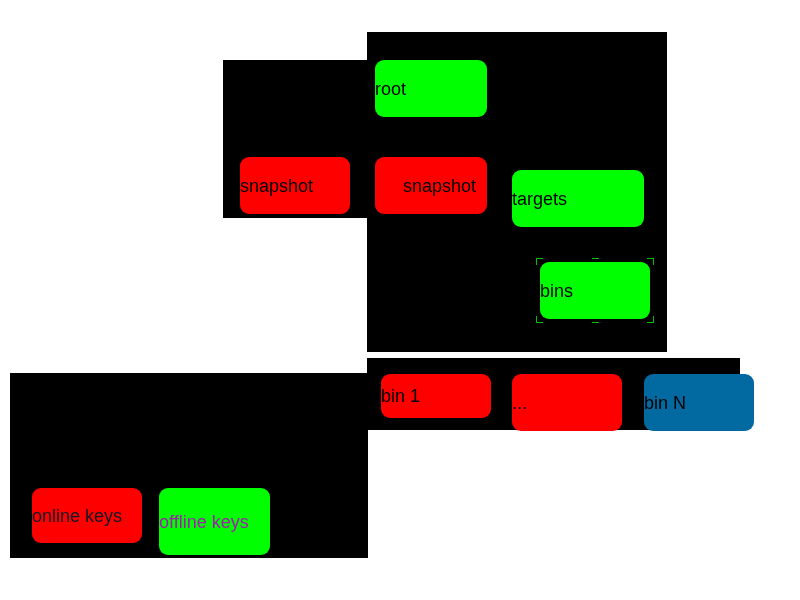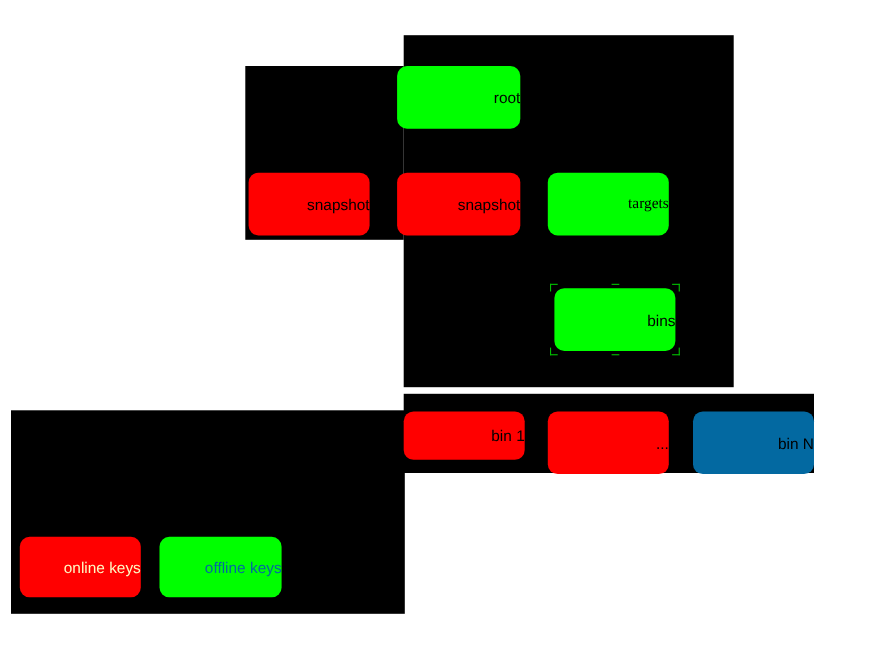--- a/index.html
+++ b/index.html
@@ -19,28 +19,29 @@
   .panel {
     position: absolute;
     background: #000000;
   }
   
   .node {
     position: absolute;
     border-radius: 9px;
     display: flex;
     align-items: center;
-    justify-content: flex-end;
+    justify-content: flex-start;
     color: #000000;
-    font-size: 14px;
+    font-size: 18px;
     font-family: "Liberation Sans", sans-serif;
     line-height: 1;
     text-align: center;
     box-sizing: border-box;
     user-select: none;
+    margin-left: 14px;
   }
   .node.green { background: #00ff00; }
   .node.red   { background: #ff0000; }
   
   .selected { }
   .handle {
     position: absolute;
     width: 7px;
     height: 7px;
     border: 1px solid #00c000;
@@ -67,41 +68,41 @@
   <div id="nodes-layer">
       <div class="node green" style="left: 361px; top: 60px; width: 112px; height: 57px; background: rgb(0, 255, 0); color: rgb(0, 0, 0);">
         <span>root</span>
       </div>
       <div class="node red" style="left: 226px; top: 157px; width: 110px; height: 57px; background: rgb(255, 0, 0); color: rgb(0, 0, 0);">
         <span>snapshot</span>
       </div>
       <div class="node red" style="left: 361px; top: 157px; width: 112px; height: 57px; background: rgb(255, 0, 0); color: rgb(0, 0, 0); padding-left: 28px;">
         <span>snapshot</span>
       </div>
-      <div class="node green" style="left: 498px; top: 157px; width: 110px; height: 57px; background: rgb(0, 255, 0); color: rgb(0, 0, 0); font-family: Liberation Serif, serif;">
+      <div class="node green" style="left: 498px; top: 170px; width: 132px; height: 57px; background: rgb(0, 255, 0); color: rgb(0, 0, 0);">
         <span>targets</span>
       </div>
-      <div class="node green selected" style="left: 504px; top: 262px; width: 110px; height: 57px; background: rgb(0, 255, 0); color: rgb(0, 0, 0); padding-left: 12px;">
+      <div class="node green selected" style="left: 526px; top: 262px; width: 110px; height: 57px; background: rgb(0, 255, 0); color: rgb(0, 0, 0);">
         <span>bins</span>
         <span class="handle tl"></span>
         <span class="handle tr"></span>
         <span class="handle bl"></span>
         <span class="handle br"></span>
         <span class="handle tm"></span>
         <span class="handle bm"></span>
       </div>
       <div class="node red" style="left: 367px; top: 374px; width: 110px; height: 44px; background: rgb(255, 0, 0); color: rgb(0, 0, 0);">
         <span>bin 1</span>
       </div>
       <div class="node red" style="left: 498px; top: 374px; width: 110px; height: 57px; background: rgb(255, 0, 0); color: rgb(0, 0, 0);">
         <span>...</span>
       </div>
       <div class="node red" style="left: 630px; top: 374px; width: 110px; height: 57px; background: #0369a1; color: rgb(0, 0, 0);">
         <span>bin N</span>
       </div>
-      <div class="node red" style="left: 18px; top: 488px; width: 110px; height: 55px; background: rgb(255, 0, 0); color: #fef9c3;">
+      <div class="node red" style="left: 18px; top: 488px; width: 110px; height: 55px; background: rgb(255, 0, 0); color: #0f172a;">
         <span>online keys</span>
       </div>
-      <div class="node green" style="left: 145px; top: 488px; width: 111px; height: 55px; background: rgb(0, 255, 0); color: #0369a1;">
+      <div class="node green" style="left: 145px; top: 488px; width: 111px; height: 67px; background: rgb(0, 255, 0); color: #a21caf;">
         <span>offline keys</span>
       </div>
     </div>
 </div>
 
 </body></html>

